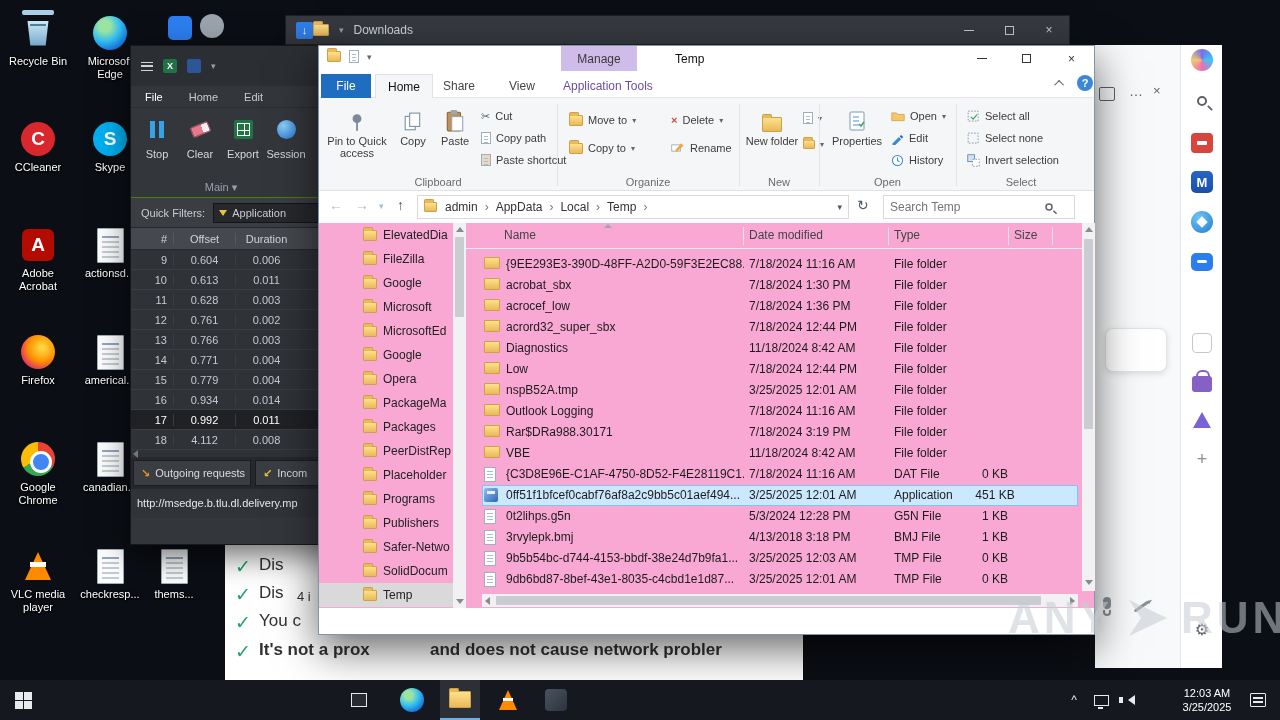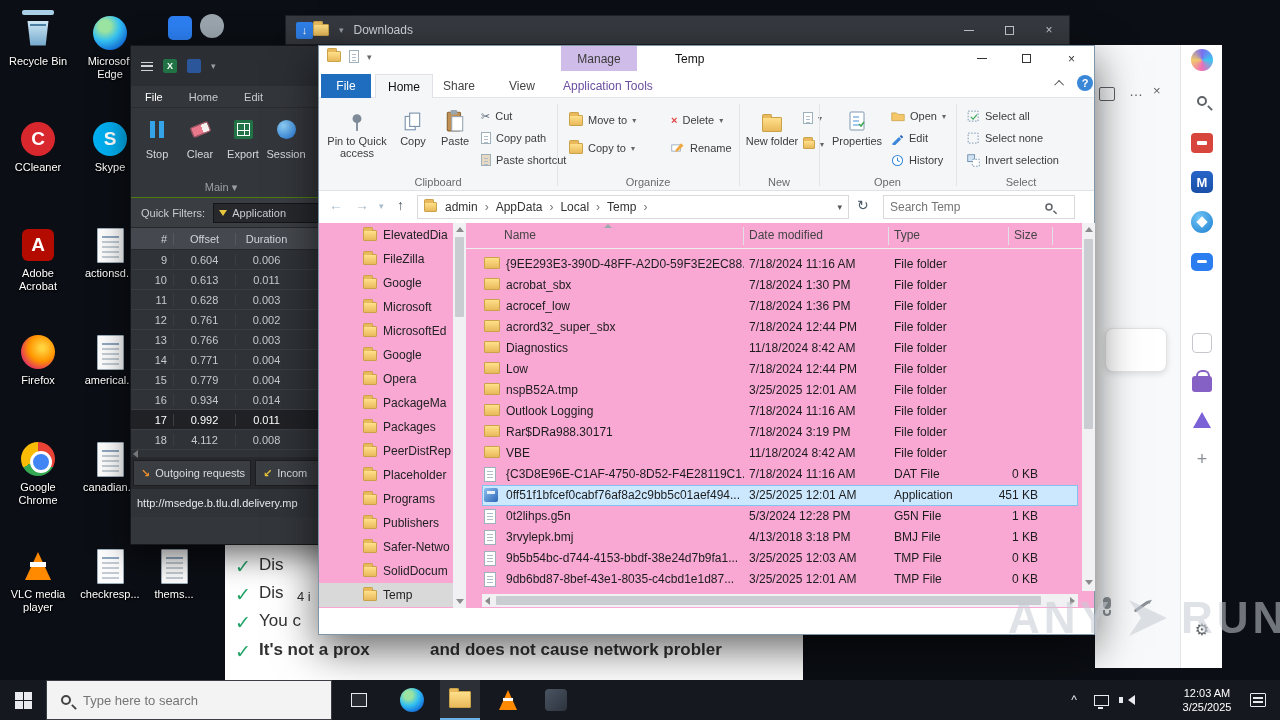--- a/index.html
+++ b/index.html
@@ -148,21 +148,21 @@
   .fhead{position:absolute;left:0;top:0;width:616px;height:26px;border-bottom:1px solid #eee;color:#444;font-size:12px}
   .fhead span{position:absolute;top:5px}
   .hdiv{position:absolute;top:4px;height:18px;width:1px;background:#e0e0e6}
   .frows{position:absolute;left:16px;top:31px;width:596px}
   .frow{position:relative;height:21px;font-size:12px;color:#1c1c1c;cursor:pointer}
   .frow span{position:absolute;top:3px;white-space:nowrap;overflow:hidden}
   .f-ico{left:2px;top:4px}
   .f-name{left:24px;width:238px}
   .f-date{left:267px;width:140px}
   .f-type{left:412px;width:108px}
-  .f-size{left:470px;width:86px;text-align:right}
+  .f-size{left:470px;width:86px;text-align:center}
   .frow.sel{background:#cce8ff;box-shadow:inset 0 0 0 1px #84c3ee}
   .hscroll{position:absolute;left:16px;top:371px;width:596px;height:13px;background:#f1f1f3}
   .tri-l{width:0;height:0;border-top:4px solid transparent;border-bottom:4px solid transparent;border-right:5px solid #8a8a8a}
   .tri-r{width:0;height:0;border-top:4px solid transparent;border-bottom:4px solid transparent;border-left:5px solid #8a8a8a}
   .statusbar{position:relative;height:28px;border-top:1px solid #d6d6d6;background:#fff;font-size:12px;color:#333}
   .statusbar span{position:absolute;top:7px}
   .viewico{position:absolute;top:5px;width:17px;height:17px;border:1px solid transparent;cursor:pointer}
   .viewico.on{background:#cce4f7;border-color:#84bce8}
   .lines3{position:absolute;inset:3px;background:linear-gradient(#777 0 0) 0 1px/100% 2px no-repeat,linear-gradient(#777 0 0) 0 6px/100% 2px no-repeat,linear-gradient(#777 0 0) 0 11px/100% 2px no-repeat}
 
@@ -906,24 +906,20 @@
 
   <div id="tb">
     <div class="tbi" style="left:0;width:46px">
         <span class="winlogo">
           <i></i>
           <i></i>
           <i></i>
           <i></i>
         </span>
       </div>
-    <div id="tbsearch">
-      <span class="mag" style="margin-left:14px"></span>
-      <input placeholder="Type here to search" style="">
-    </div>
     <div class="tbi" style="left:340px;width:38px">
         <span class="taskview"></span>
       </div>
     <div class="tbi" style="left:392px;width:40px">
         <span class="edgeic"></span>
       </div>
     <div class="tbi tbactive" style="left:440px;width:40px">
         <span class="fold" style="width:22px;height:17px"></span>
       </div>
     <div class="tbi" style="left:488px;width:40px">

